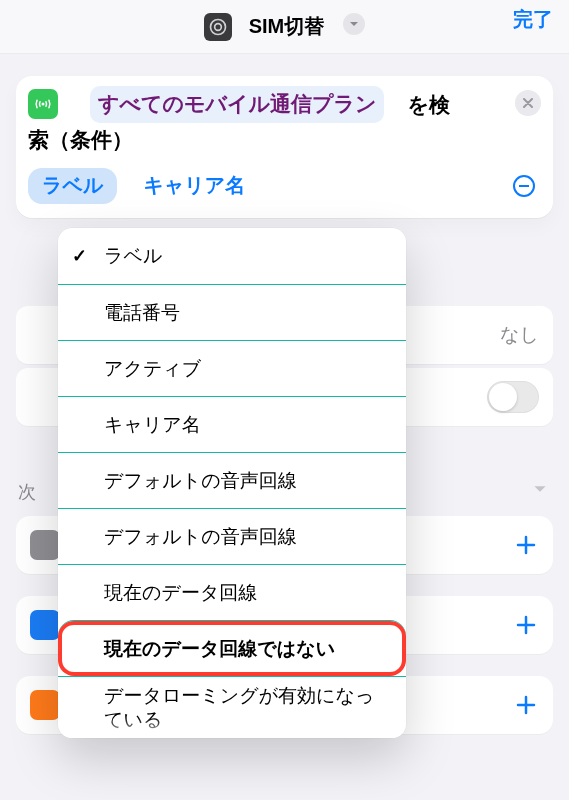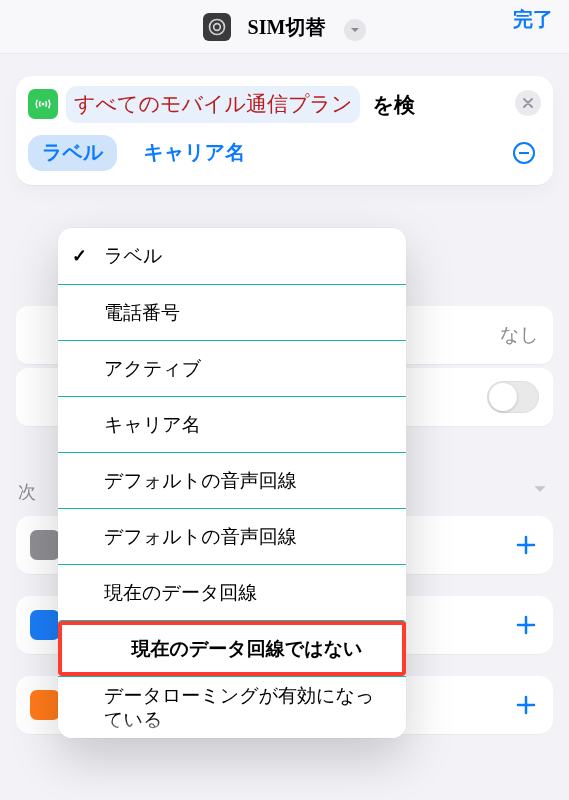--- a/index.html
+++ b/index.html
@@ -17,23 +17,22 @@
       height: 54px;
       display: flex;
       align-items: center;
       justify-content: center;
       position: relative;
       background: #f8f8fb;
       border-bottom: 1px solid rgba(0,0,0,0.05);
     }
     .nav-title-wrap {
       display: flex;
-      align-items: flex-end;
+      align-items: flex-start;
       gap: 17px;
-      font-family: Liberation Serif, serif;
     }
     .nav-icon {
       width: 28px; height: 28px;
       border-radius: 6px;
       background: #3a3a3c;
       display: flex; align-items: center; justify-content: center;
     }
     .nav-icon svg { width: 20px; height: 20px; }
     .nav-title {
       font-size: 20px;
@@ -92,25 +91,26 @@
       background: #34c759;
       display: inline-flex;
       align-items: center; justify-content: center;
       margin-right: 8px;
       flex: none;
     }
     .app-chip svg { width: 18px; height: 18px; fill: #fff; }
     .token {
       display: inline-block;
       background: #e8f0fb;
-      color: #b91c1c;
+      color: #701a75;
       border-radius: 10px;
       padding: 1px 8px 2px;
-      font-weight: 400;
+      font-weight: 700;
       white-space: nowrap;
+      margin-left: 24px;
     }
     .plain { white-space: nowrap; }
 
     
     .filter-row {
       display: flex;
       align-items: center;
       gap: 12px;
       margin: 12px 0 6px;
       padding-right: 6px;
@@ -237,22 +237,21 @@
     .pop-item:first-child { border-top: none; }
     .pop-item.multi { line-height: 1.25; }
     .check-mark {
       position: absolute;
       left: 14px;
       font-size: 18px;
       font-weight: 800;
     }
     .pop-item.highlight {
       box-shadow: inset 0 0 0 4px #ff3a2f;
-      border-radius: 4px;
-      justify-content: center;
+      border-radius: 16px;
     }
     .pop-item.highlight > span { font-weight: 600; }
 
     .fade-bottom {
       position: absolute;
       left: 0; right: 0; bottom: 0;
       height: 20px;
       background: linear-gradient(to top, #fff, rgba(255,255,255,0));
       pointer-events: none;
     }
@@ -287,21 +286,22 @@
     </div>
 
     <div class="line1">
       <span class="app-chip">
         <svg viewBox="0 0 24 24">
             <path d="M4 7a12 12 0 000 10M8 9a7 7 0 000 6M20 7a12 12 0 010 10M16 9a7 7 0 010 6" stroke="#fff" stroke-width="2" fill="none" stroke-linecap="round"></path>
             <circle cx="12" cy="12" r="2"></circle>
           </svg>
       </span>
       <span class="token">すべてのモバイル通信プラン</span>
-      <span class="plain" style="margin-left:12px;">を検</span>
+      <span class="plain" style="margin-left:23px;">を検</span>
+      <span class="plain" style="width:100%;">索（条件）</span>
     </div>
 
     <div class="filter-row">
       <span class="pill on">ラベル</span>
       <span class="pill">キャリア名</span>
       <span class="minus"></span>
     </div>
     <div style="height:8px;"></div>
   </div>
 </div>

